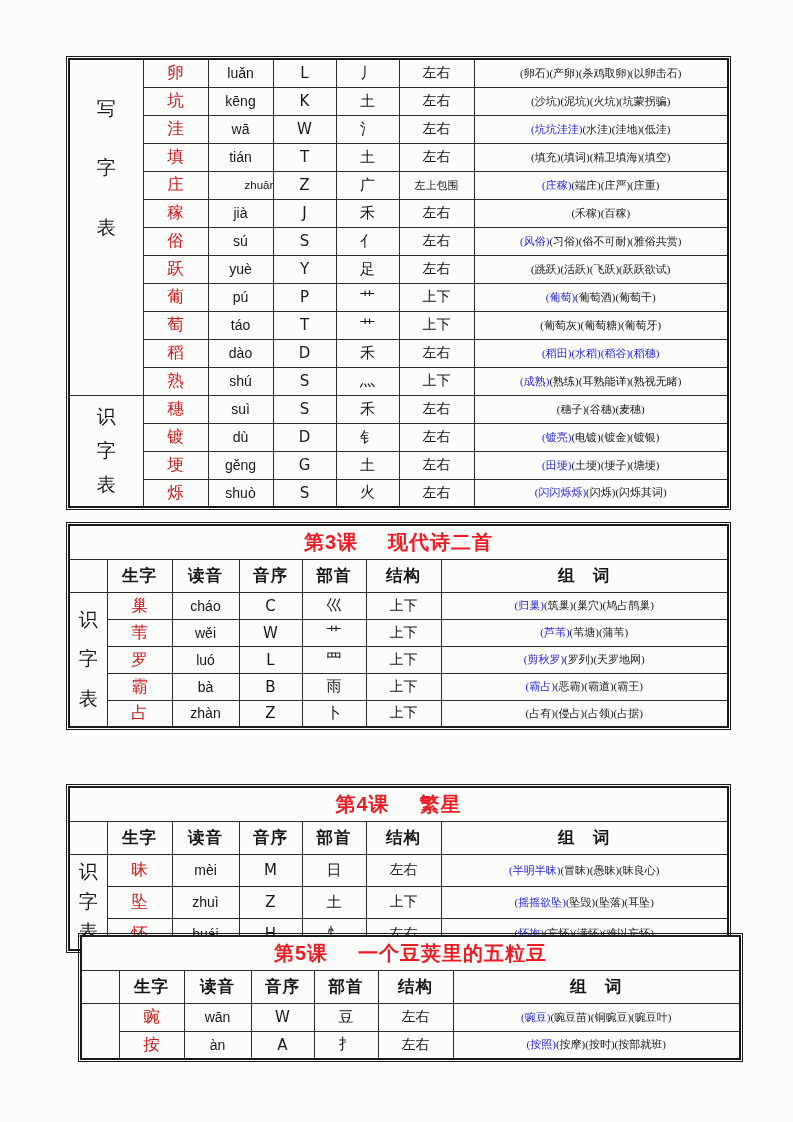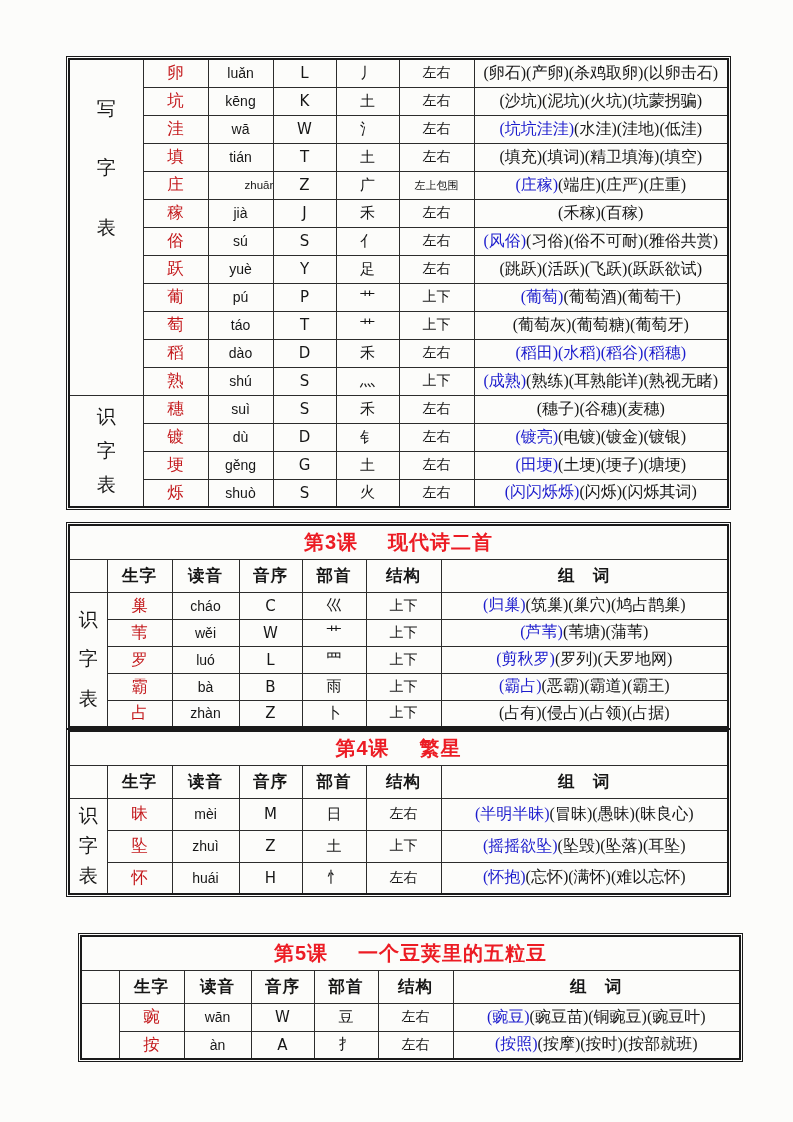--- a/index.html
+++ b/index.html
@@ -10,21 +10,21 @@
     font-family:"Liberation Serif","DejaVu Serif",serif; color:#161616;
   }
   table.vtab {
     position:absolute; border-collapse:collapse; table-layout:fixed; width:659px;
     border:2px solid #1a1a1a; outline:1.5px solid #1a1a1a; outline-offset:1px;
     background:#fcfcfa;
   }
   .vtab td { border:1px solid #2c2c2c; text-align:center; vertical-align:middle; padding:0 2px; overflow:hidden; }
   .t1 { left:68px; top:58px; }
   .t2 { left:68px; top:524px; }
-  .t3 { left:68px; top:730px; }
+  .t3 { left:68px; top:786px; }
   .t4 { left:80px; top:935px; }
   .t1 tbody tr { height:28px; }
   .t2 tbody tr { height:27px; }
   .t3 tbody tr { height:32px; }
   .t4 tbody tr { height:28px; }
   .title-row { height:34px; }
   .head-row  { height:33px; }
   .title-cell {
     color:#ec1c24; font-weight:bold; font-size:20px;
     font-family:"Liberation Sans","DejaVu Sans",sans-serif;
@@ -33,21 +33,21 @@
   .title-cell .tnum { margin-right:30px; letter-spacing:1px; }
   .title-cell .tname { letter-spacing:1px; }
   .head { font-weight:bold; font-size:16.5px; letter-spacing:1px; }
   .hanzi { color:#c3191c; font-size:16.5px; }
   .pinyin { font-family:Liberation Sans, sans-serif; font-size:14px; }
   .pinyin.small { font-size:11.5px;padding-left:36px; }
   .initial { font-family:"DejaVu Sans","Liberation Sans",sans-serif; font-size:15px; }
   .radical { font-size:15px; }
   .structure { font-size:14px; }
   .structure.small { font-size:11px; }
-  .words { font-size:16px; white-space:nowrap;font-family:Liberation Serif, serif; }
+  .words { font-size:11px; white-space:nowrap;font-family:Liberation Serif, serif; }
   .words .blue { color:#1c1ccd; }
   .label-cell { padding:0; }
   .label-cell .vwrap {
     display:flex; flex-direction:column; justify-content:space-evenly;
     align-items:center; width:100%; font-size:19px; letter-spacing:0;
   }
   .t1 .g0 .vwrap { height:330px; padding-bottom:118px; }
   .t1 .g1 .vwrap { height:110px; }
   .t2 .g0 .vwrap { height:133px; }
   .t3 .g0 .vwrap { height:94px; }

